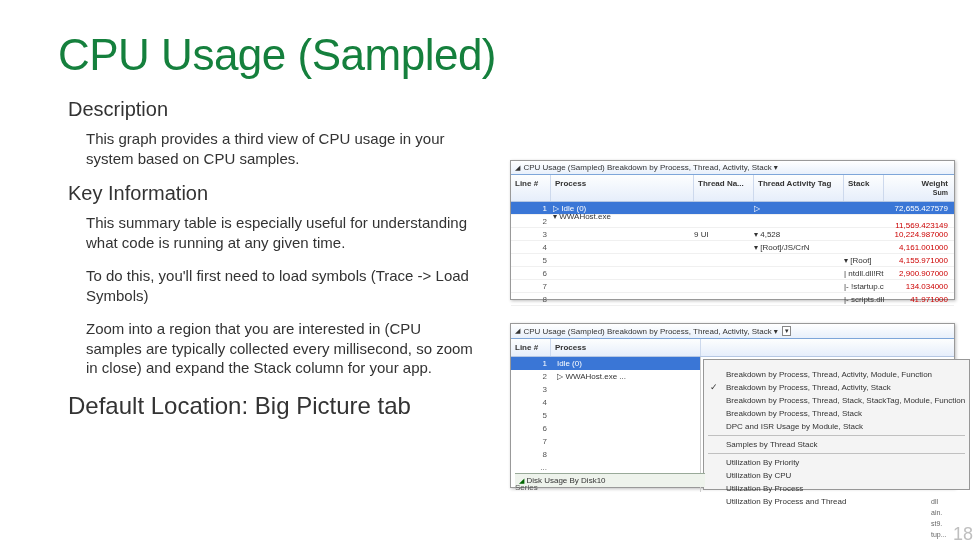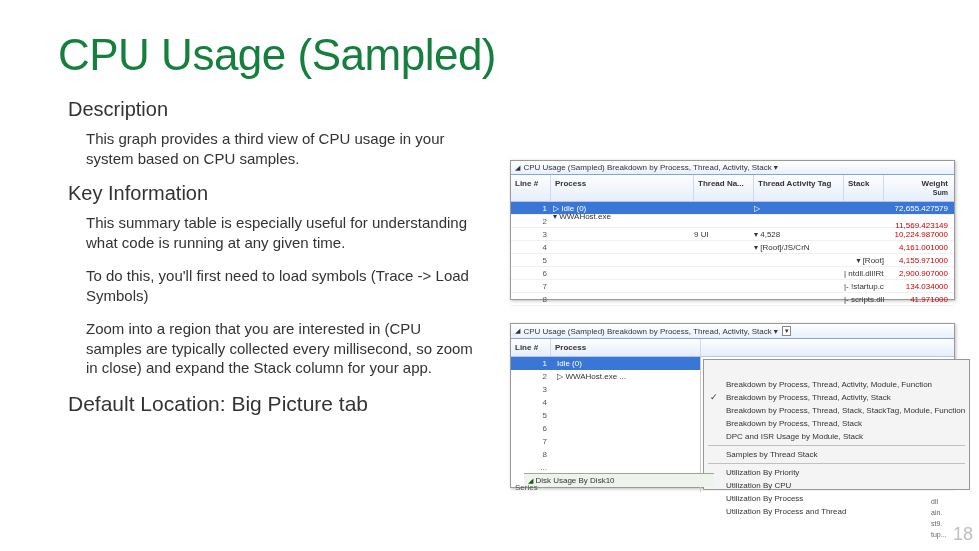--- a/index.html
+++ b/index.html
@@ -35,21 +35,21 @@
     margin: 14px 0 8px 10px;
   }
   .body-text {
     font-size: 15px;
     font-weight: 300;
     line-height: 1.3;
     color: #333;
     margin: 0 0 14px 28px;
   }
   .default-loc {
-    font-size: 21px;
+    font-size: 24px;
     font-weight: 300;
     margin: 14px 0 0 10px;
   }
   .page-num {
     position: absolute;
     right: 6px;
     bottom: 6px;
     font-size: 18px;
     color: #bfbfbf;
     font-weight: 300;
@@ -93,45 +93,45 @@
     border-bottom: 1px solid #f0f0f0;
     height: 13px;
     align-items: center;
   }
   .data-row.sel { background: #3a76d6; color: #fff; }
   .c-line { flex: 0 0 40px; text-align: right; padding-right: 4px; color: #555; }
   .data-row.sel .c-line,.data-row.sel .c-weight{color:#fff;}
   .c-proc { flex: 1 1 auto; padding-left: 2px; white-space: nowrap; overflow: hidden; }
   .c-tn { flex: 0 0 60px; }
   .c-act { flex: 0 0 90px; white-space: nowrap; overflow: hidden; }
-  .c-stack { flex: 0 0 40px; white-space: nowrap; overflow: hidden; text-align: right; }
+  .c-stack { flex: 0 0 40px; white-space: nowrap; overflow: hidden; }
   .c-weight { flex: 0 0 70px; text-align: right; padding-right: 6px; color: #c00; }
   .tri2{font-size:7px;display:inline-block;margin-right:2px;}
   
   .shot2 .hdr-row .hdr-proc{flex:0 0 150px;}
   .shot2-body{display:flex;height:calc(100% - 28px);}
   .shot2-left{flex:0 0 190px;border-right:1px solid #ccc;}
   .s2row{display:flex;height:13px;align-items:center;font-size:8px;}
   .s2row.sel{background:#3a76d6;color:#fff;}
   .s2-line{flex:0 0 40px;text-align:right;padding-right:4px;color:#555;}
   .s2row.sel .s2-line{color:#fff;}
   .s2-proc{flex:1;padding-left:6px;}
   .shot2-menu{
     flex:1;
     background:#f4f4f4;
     border:1px solid #979797;
     margin:2px 4px 2px 2px;
-    padding:18px 0;
+    padding:8px 0;
     font-size:8px;
   }
   .menu-item{padding:2px 4px 2px 22px;position:relative;white-space:nowrap;overflow:hidden;}
   .menu-item.checked::before{content:"✓";position:absolute;left:6px;top:1px;font-size:9px;}
   .menu-sep{height:1px;background:#c0c0c0;margin:2px 4px;}
   .shot2-bot{
-    position:absolute;left:13px;bottom:0;height:14px;background:#eef3ec;border-top:1px solid #9a9;width:190px;
+    position:absolute;left:4px;bottom:0;height:14px;background:#eef3ec;border-top:1px solid #9a9;width:190px;
     display:flex;align-items:center;font-size:8px;padding:0 4px;
   }
   .shot2-bot .tri2{color:#060;}
   .sum-plug{position:absolute;right:5px;top:174px;width:18px;font-size:7px;color:#666;line-height:1;}
   .sum-plug div{height:11px;overflow:hidden;}
 </style>
 </head>
 <body>
 
 <div class="slide">

